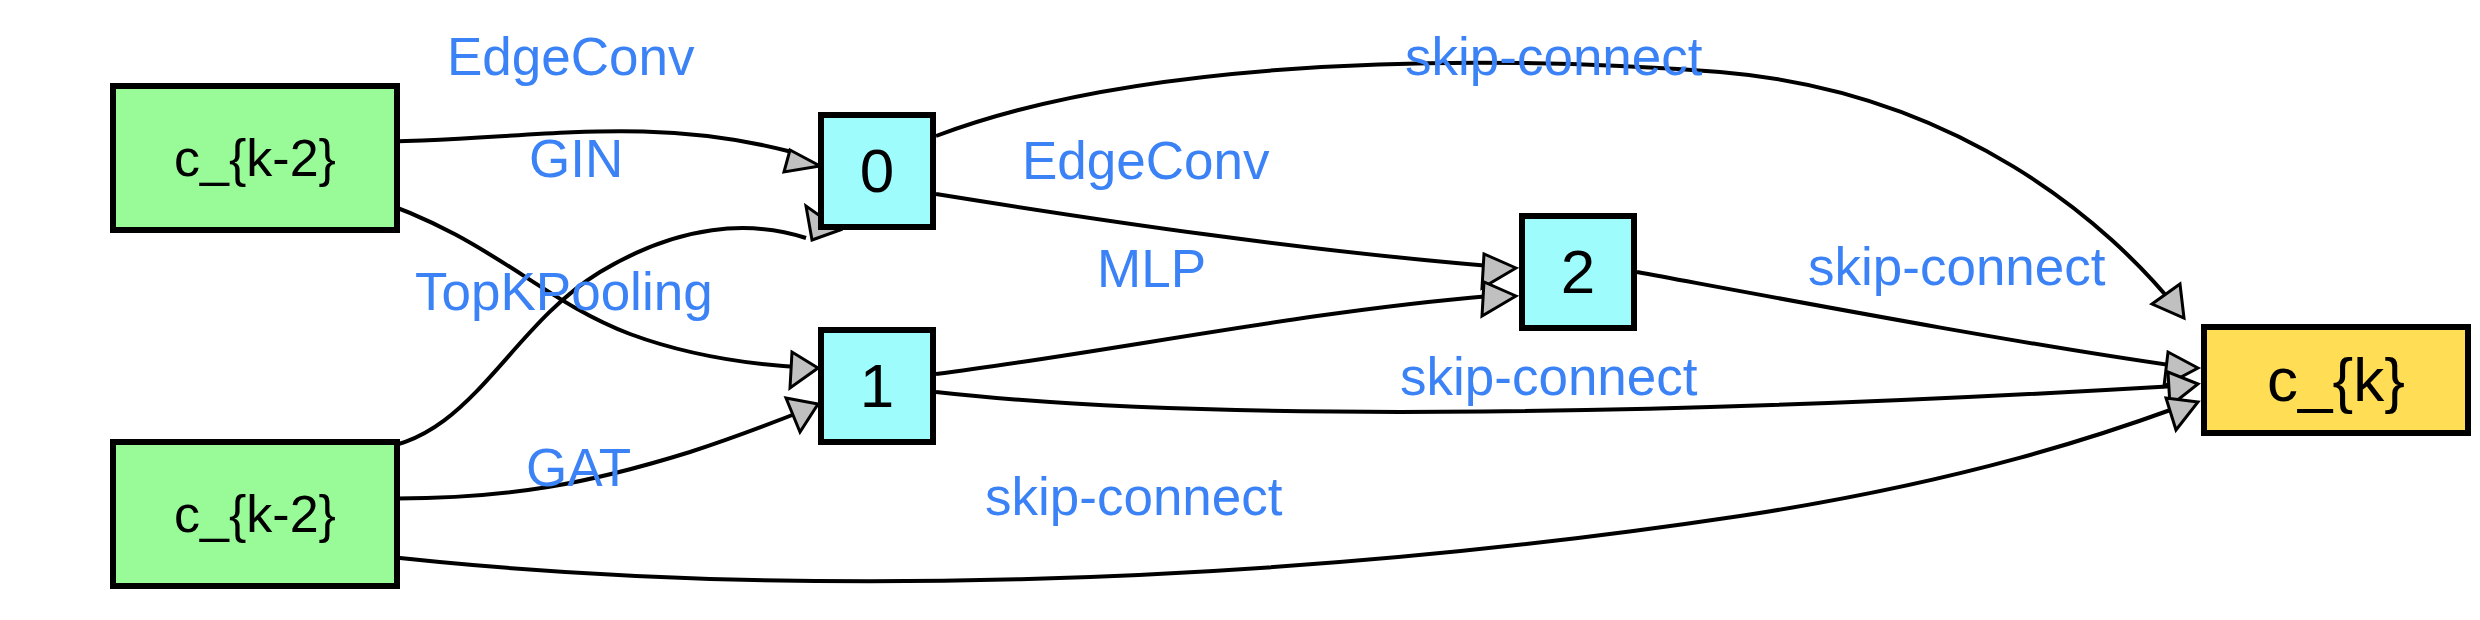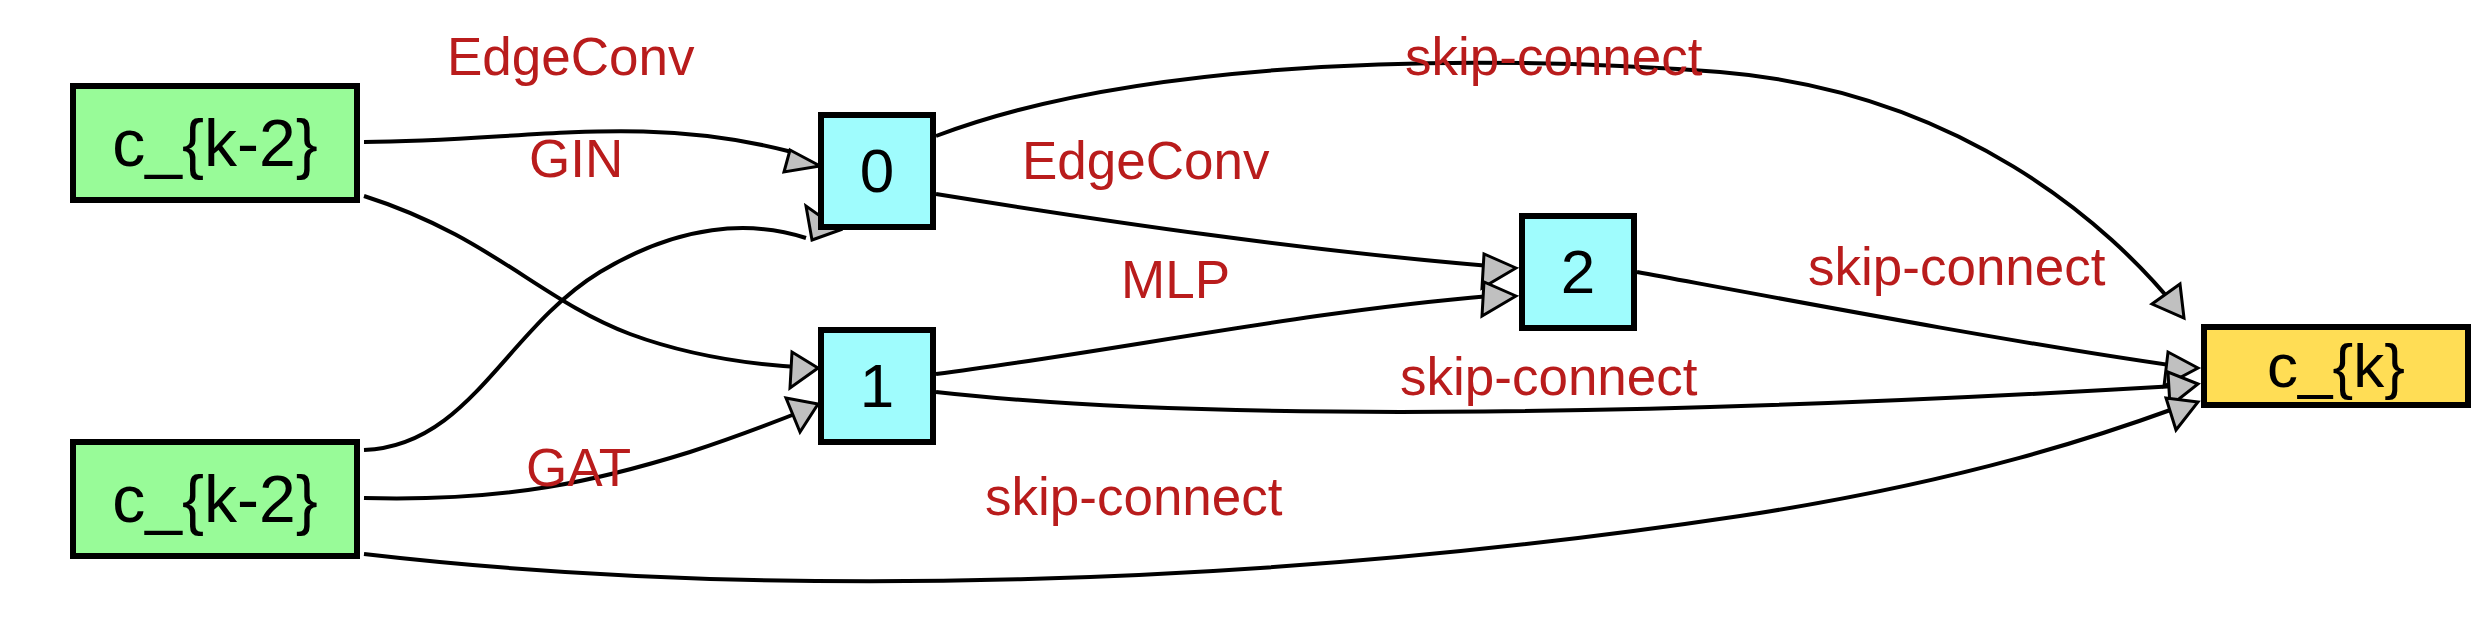--- a/index.html
+++ b/index.html
@@ -30,38 +30,39 @@
     align-items: center;
     justify-content: center;
     font-family: "Liberation Sans", sans-serif;
     color: #000000;
     line-height: 1;
     white-space: nowrap;
     z-index: 3;
   }
   .node-input {
     width: 290px;
-    height: 120px;
-    font-size: 66px;
+    height: 150px;
+    font-size: 52px;
+    margin-left: 40px;
   }
   .node-op {
     width: 118px;
     height: 118px;
     font-size: 62px;
   }
   .node-output {
     width: 270px;
-    height: 84px;
+    height: 112px;
     font-size: 62px;
   }
   .edge-label {
     position: absolute;
     font-family: "Liberation Sans", sans-serif;
     font-size: 53px;
-    color: #b91c1c;
+    color: #3b82f6;
     white-space: nowrap;
     line-height: 1;
     z-index: 4;
   }
   .edge-path {
     fill: none;
     stroke: #000000;
     stroke-width: 4;
   }
   .arrow-head {
@@ -129,28 +130,29 @@
   </div>
 
   <div class="node node-output" style="left:2201px; top:324px; background:#ffdd55;">
     <span>c_{k}</span>
   </div>
 
   <div class="edge-label" style="left:447px; top:30px;">EdgeConv</div>
 
   <div class="edge-label" style="left:529px; top:132px;">GIN</div>
 
+  <div class="edge-label" style="left:415px; top:265px;">TopKPooling</div>
 
   <div class="edge-label" style="left:526px; top:417px;margin-top:24px;">GAT</div>
 
   <div class="edge-label" style="left:1405px; top:30px;">skip-connect</div>
 
   <div class="edge-label" style="left:1022px; top:134px;">EdgeConv</div>
 
-  <div class="edge-label" style="left:1097px; top:253px;margin-left:24px;">MLP</div>
+  <div class="edge-label" style="left:1097px; top:242px;">MLP</div>
 
   <div class="edge-label" style="left:1808px; top:240px;">skip-connect</div>
 
   <div class="edge-label" style="left:1400px; top:350px;">skip-connect</div>
 
   <div class="edge-label" style="left:985px; top:470px;">skip-connect</div>
 
 </div>
 
 </body></html>

